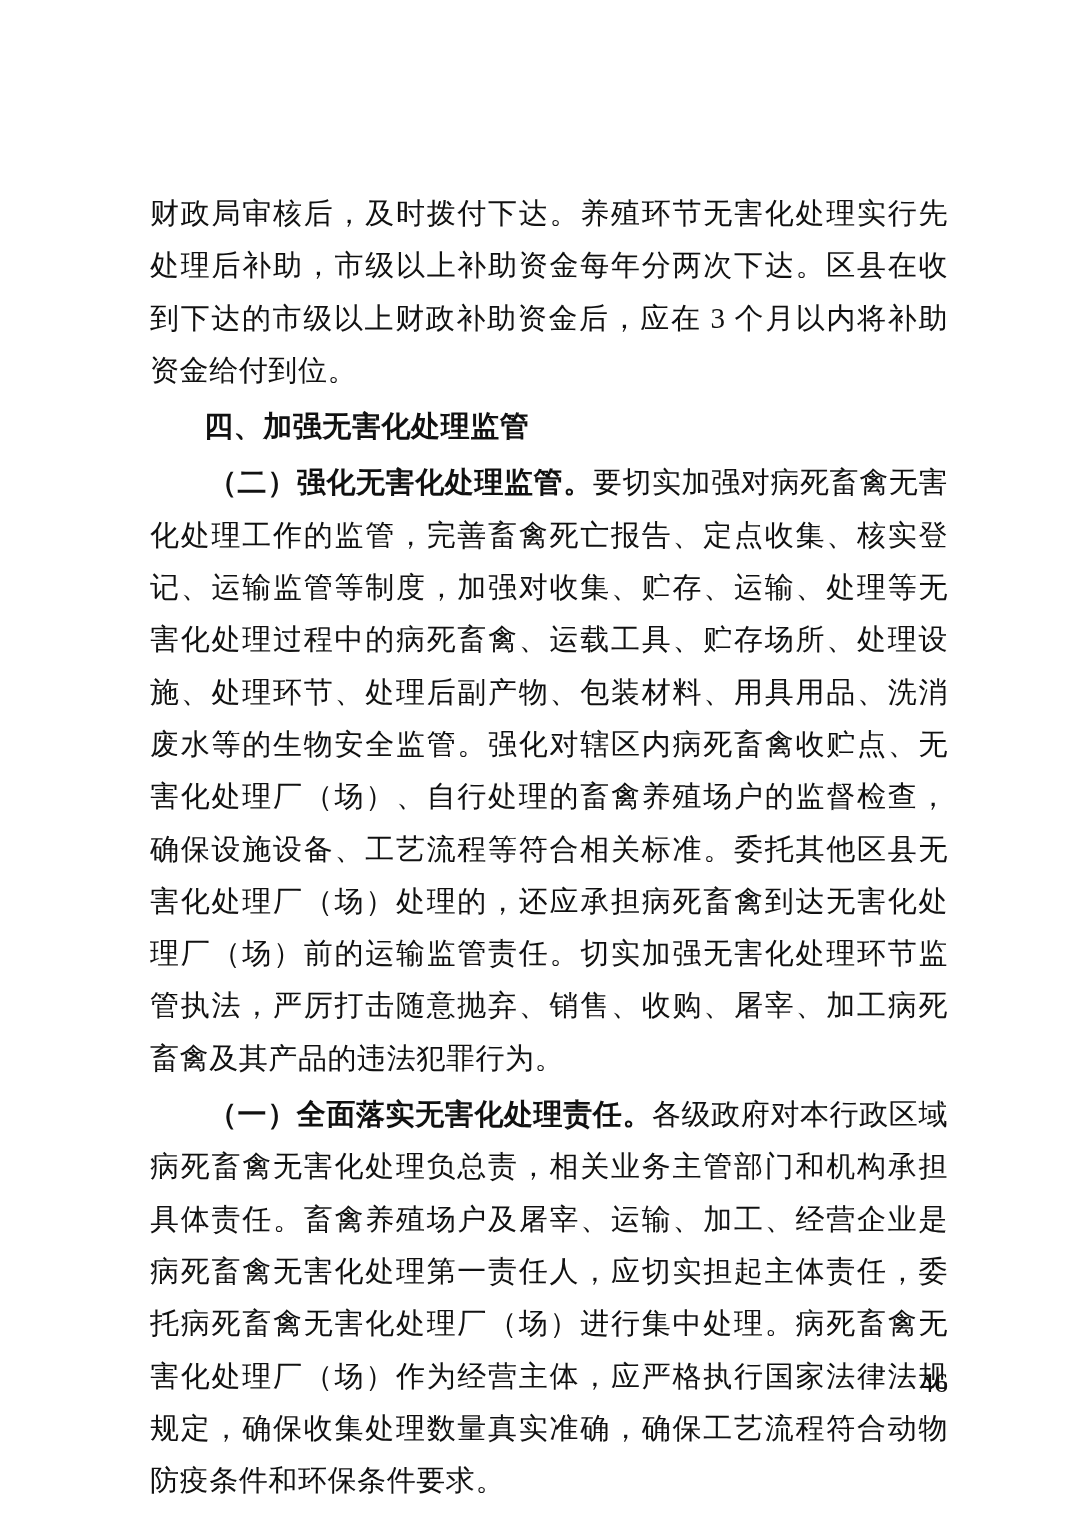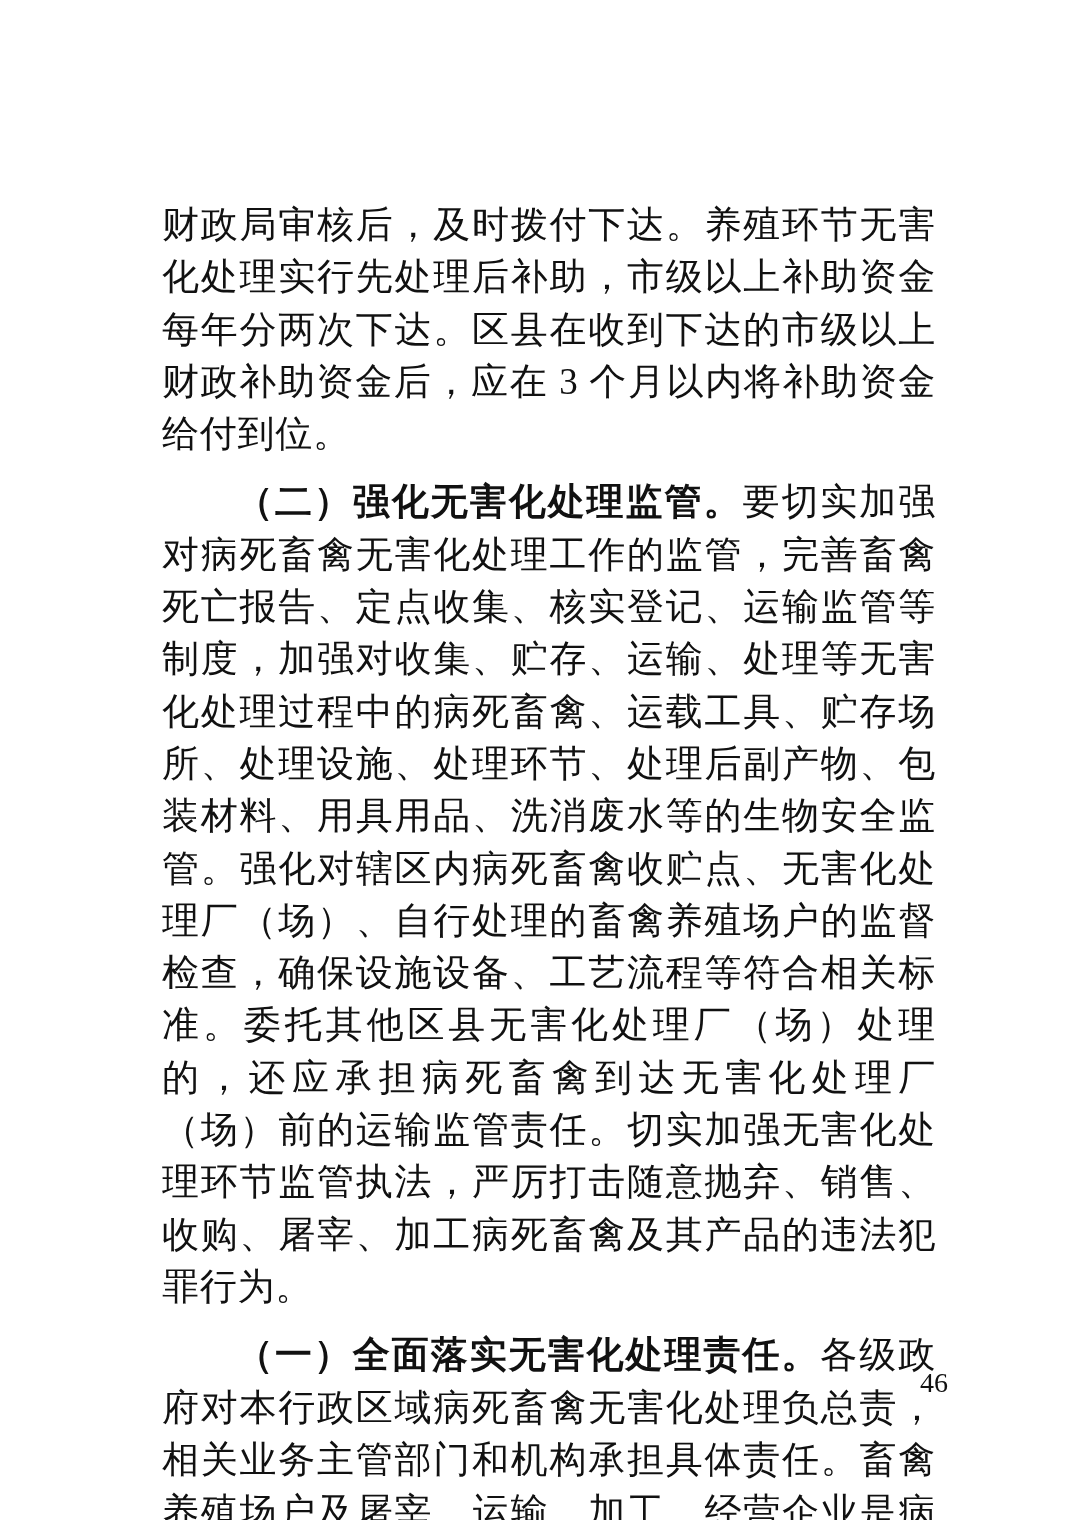--- a/index.html
+++ b/index.html
@@ -15,23 +15,23 @@
     color: #111111;
     overflow: hidden;
   }
   .content {
     position: absolute;
     left: 146px;
     top: 183px;
     width: 806px;
   }
   .body-text {
-    margin: 16px;
+    margin: 4px;
     font-family: "Liberation Serif", "DejaVu Serif", serif;
-    font-size: 37px;
+    font-size: 29px;
     line-height: 52.3px;
     text-align: justify;
     text-justify: inter-character;
     letter-spacing: 0.02em;
   }
   .indent {
     text-indent: 2em;
   }
   .section-heading {
     margin: 0;
@@ -55,20 +55,21 @@
   }
 </style>
 </head>
 <body>
 
 <div class="page">
   <div class="content">
 
     <p class="body-text">财政局审核后，及时拨付下达。养殖环节无害化处理实行先处理后补助，市级以上补助资金每年分两次下达。区县在收到下达的市级以上财政补助资金后，应在 3 个月以内将补助资金给付到位。</p>
 
+    <h2 class="section-heading">四、加强无害化处理监管</h2>
 
     <p class="body-text indent"><span class="lead">（二）强化无害化处理监管。</span><span>要切实加强对病死畜禽无害化处理工作的监管，完善畜禽死亡报告、定点收集、核实登记、运输监管等制度，加强对收集、贮存、运输、处理等无害化处理过程中的病死畜禽、运载工具、贮存场所、处理设施、处理环节、处理后副产物、包装材料、用具用品、洗消废水等的生物安全监管。强化对辖区内病死畜禽收贮点、无害化处理厂（场）、自行处理的畜禽养殖场户的监督检查，确保设施设备、工艺流程等符合相关标准。委托其他区县无害化处理厂（场）处理的，还应承担病死畜禽到达无害化处理厂（场）前的运输监管责任。切实加强无害化处理环节监管执法，严厉打击随意抛弃、销售、收购、屠宰、加工病死畜禽及其产品的违法犯罪行为。</span></p>
 
     <p class="body-text indent"><span class="lead">（一）全面落实无害化处理责任。</span><span>各级政府对本行政区域病死畜禽无害化处理负总责，相关业务主管部门和机构承担具体责任。畜禽养殖场户及屠宰、运输、加工、经营企业是病死畜禽无害化处理第一责任人，应切实担起主体责任，委托病死畜禽无害化处理厂（场）进行集中处理。病死畜禽无害化处理厂（场）作为经营主体，应严格执行国家法律法规规定，确保收集处理数量真实准确，确保工艺流程符合动物防疫条件和环保条件要求。</span></p>
 
   </div>
 
   <div class="page-number">46</div>
 </div>
 

